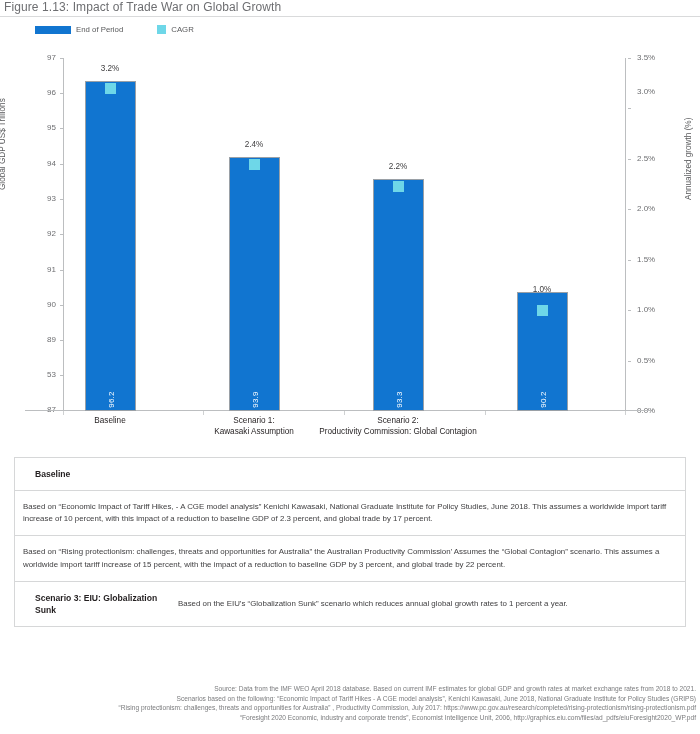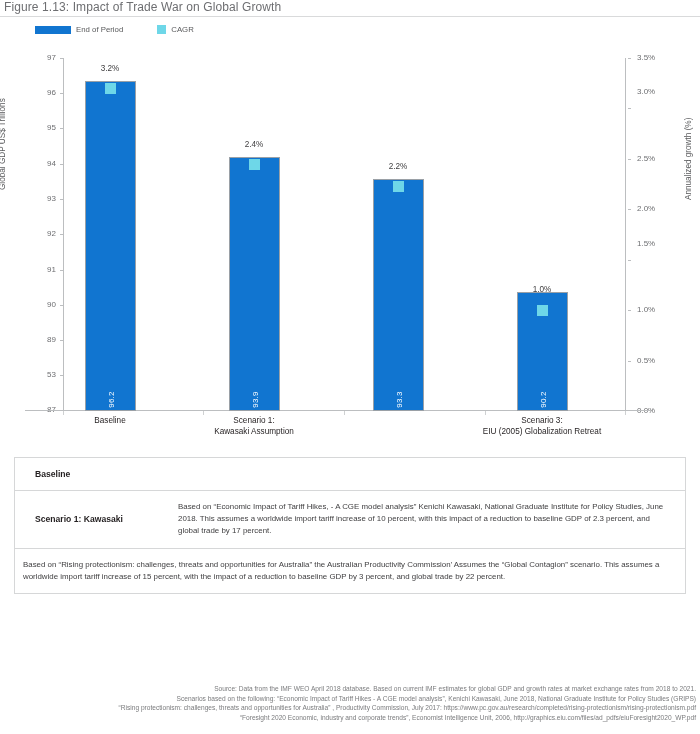--- a/index.html
+++ b/index.html
@@ -172,21 +172,21 @@
   <div class="tickmark-l" style="left:60px; top:230px;"></div>
   <div class="tickmark-l" style="left:60px; top:265px;"></div>
   <div class="tickmark-l" style="left:60px; top:300px;"></div>
   <div class="tickmark-l" style="left:60px; top:335px;"></div>
   <div class="tickmark-l" style="left:60px; top:370px;"></div>
 
   <div class="ylab-r" style="left:637px; top:14px;">3.5%</div>
   <div class="ylab-r" style="left:637px; top:48px;">3.0%</div>
   <div class="ylab-r" style="left:637px; top:115px;">2.5%</div>
   <div class="ylab-r" style="left:637px; top:165px;">2.0%</div>
-  <div class="ylab-r" style="left:637px; top:200px;">1.5%</div>
+  <div class="ylab-r" style="left:637px; top:216px;">1.5%</div>
   <div class="ylab-r" style="left:637px; top:266px;">1.0%</div>
   <div class="ylab-r" style="left:637px; top:317px;">0.5%</div>
   <div class="ylab-r" style="left:637px; top:367px;">0.0%</div>
 
   <div class="tickmark-r" style="left:628px; top:18px;"></div>
   <div class="tickmark-r" style="left:628px; top:68px;"></div>
   <div class="tickmark-r" style="left:628px; top:119px;"></div>
   <div class="tickmark-r" style="left:628px; top:169px;"></div>
   <div class="tickmark-r" style="left:628px; top:220px;"></div>
   <div class="tickmark-r" style="left:628px; top:270px;"></div>
@@ -227,36 +227,39 @@
   <div class="xtick" style="left:485px; top:371px;"></div>
   <div class="xtick" style="left:625px; top:371px;"></div>
 
   <div class="xcat" style="left:15px;  top:376px;">
     <div>Baseline</div>
   </div>
   <div class="xcat" style="left:159px; top:376px;">
     <div>Scenario 1:</div>
     <div>Kawasaki Assumption</div>
   </div>
-  <div class="xcat" style="left:447px; top:376px;">
-    <div>Scenario 3:</div>
-    <div>EIU (2005) Globalization Retreat</div>
+  <div class="xcat" style="left:303px; top:376px;">
+    <div>Scenario 2:</div>
+    <div>Productivity Commission: Global Contagion</div>
   </div>
 </div>
 
 <div id="scen-table">
   <div class="trow">
     <div class="tname">Baseline</div>
   </div>
   <div class="trow">
-    <div class="tname">Scenario 1: Kawasaki</div>
     <div class="tdesc">Based on “Economic Impact of Tariff Hikes, - A CGE model analysis” Kenichi Kawasaki, National Graduate Institute for Policy Studies, June 2018. This assumes a worldwide import tariff increase of 10 percent, with this impact of a reduction to baseline GDP of 2.3 percent, and global trade by 17 percent.</div>
   </div>
   <div class="trow">
     <div class="tdesc">Based on “Rising protectionism: challenges, threats and opportunities for Australia” the Australian Productivity Commission’ Assumes the “Global Contagion” scenario. This assumes a worldwide import tariff increase of 15 percent, with the impact of a reduction to baseline GDP by 3 percent, and global trade by 22 percent.</div>
+  </div>
+  <div class="trow">
+    <div class="tname">Scenario 3: EIU: Globalization Sunk</div>
+    <div class="tdesc">Based on the EIU’s “Globalization Sunk” scenario which reduces annual global growth rates to 1 percent a year.</div>
   </div>
 </div>
 
 <div id="source">
   <div>Source: Data from the IMF WEO April 2018 database. Based on current IMF estimates for global GDP and growth rates at market exchange rates from 2018 to 2021.</div>
   <div>Scenarios based on the following: “Economic Impact of Tariff Hikes - A CGE model analysis”, Kenichi Kawasaki, June 2018, National Graduate Institute for Policy Studies (GRIPS)</div>
   <div>“Rising protectionism: challenges, threats and opportunities for Australia” , Productivity Commission, July 2017: https://www.pc.gov.au/research/completed/rising-protectionism/rising-protectionism.pdf</div>
   <div>“Foresight 2020 Economic, industry and corporate trends”, Economist Intelligence Unit, 2006, http://graphics.eiu.com/files/ad_pdfs/eiuForesight2020_WP.pdf</div>
 </div>
 

